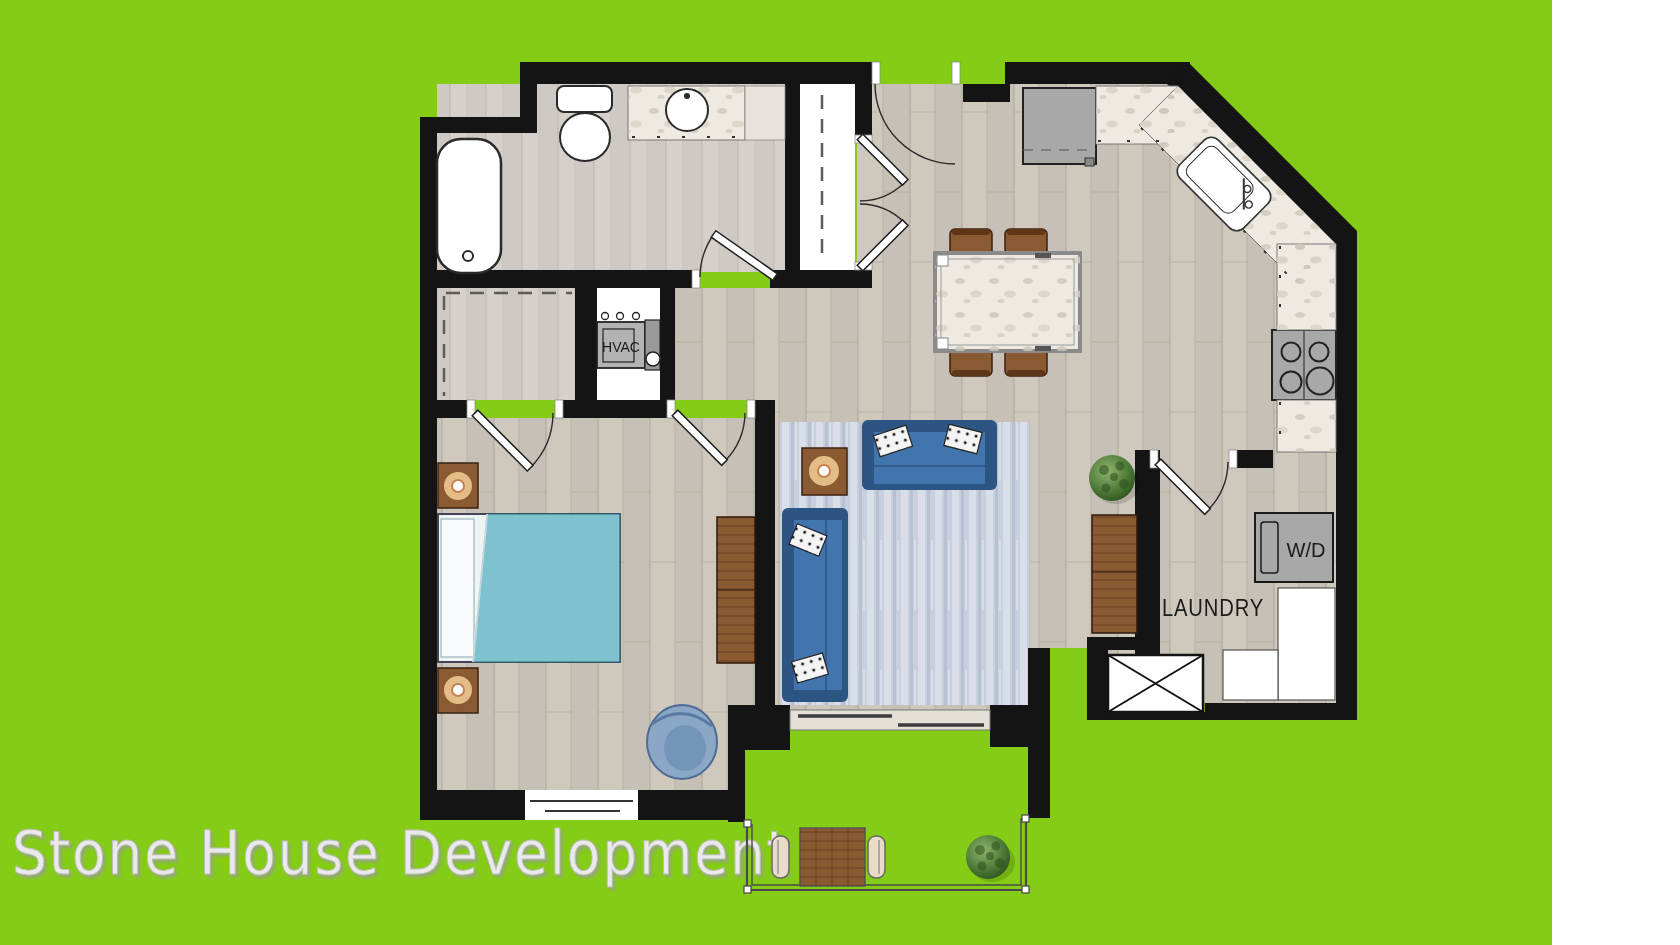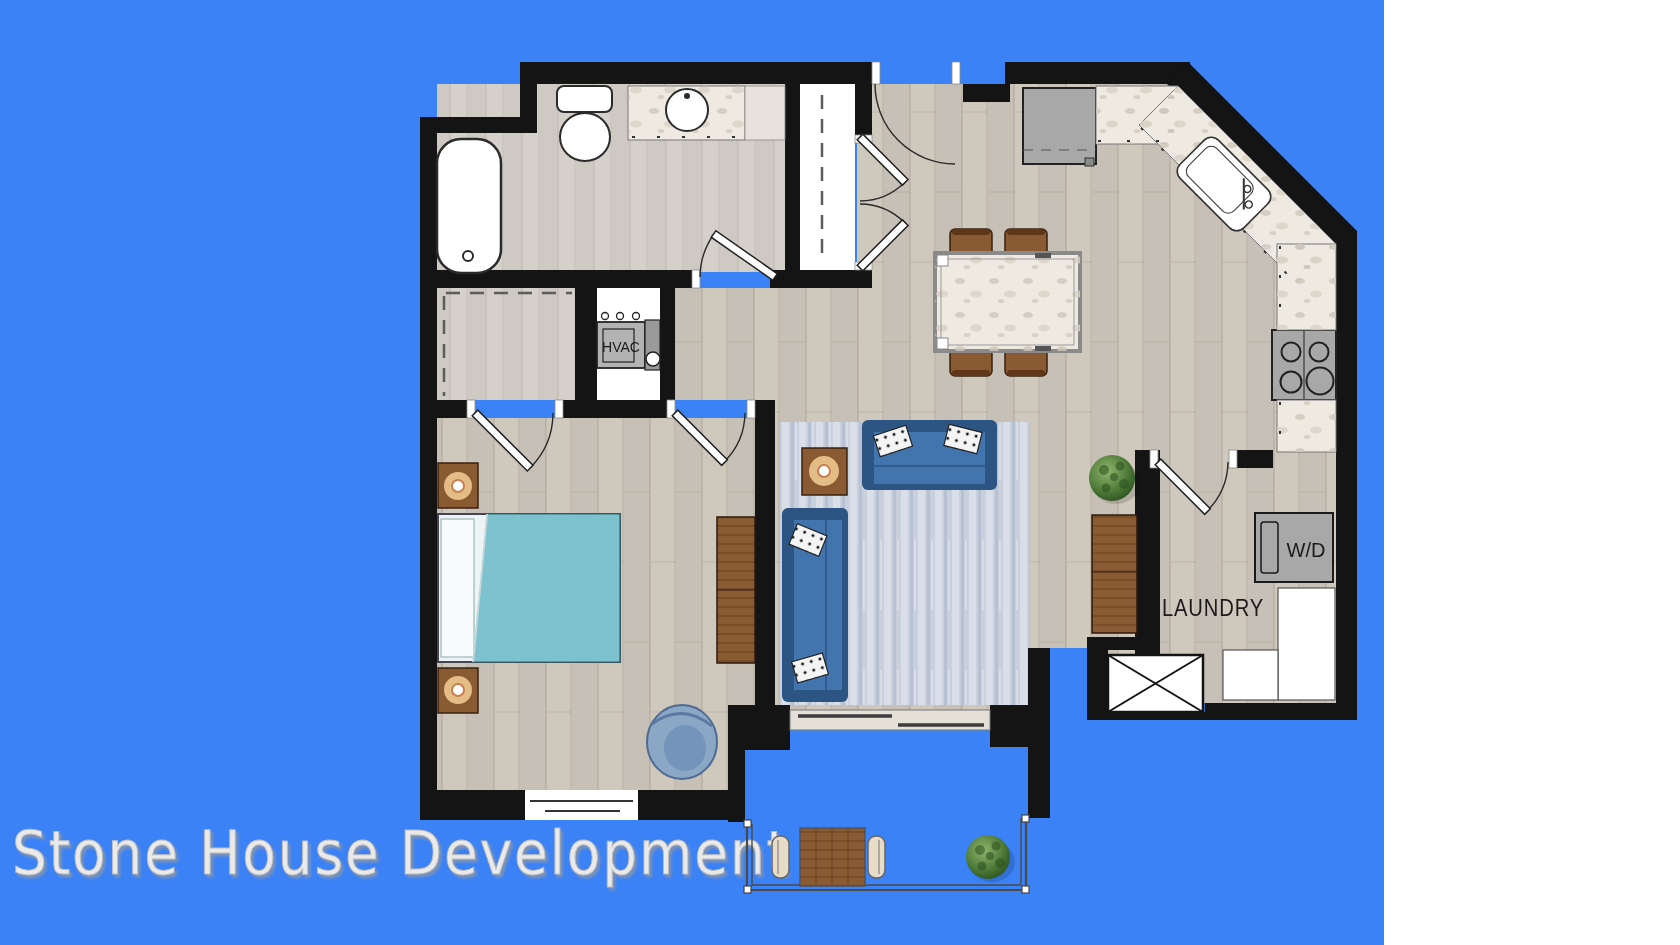--- a/index.html
+++ b/index.html
@@ -1,16 +1,16 @@
 <!DOCTYPE html>
 <html><head>
 <meta charset="utf-8">
 <style>
   html,body{margin:0;padding:0;background:#ffffff;}
-  .stage{position:relative;width:1384px;height:945px;background:#3b82f6;overflow:hidden;}
+  .stage{position:relative;width:1552px;height:945px;background:#84cc16;overflow:hidden;}
   svg{display:block;}
   text{font-family:"Liberation Sans",sans-serif;}
   .wm{font-family:"DejaVu Sans",sans-serif;letter-spacing:2px;}
   .lbl{fill:#1b1b1b;}
 </style>
 </head>
 <body>
 
 <div class="stage">
 <svg width="1680" height="945" viewBox="0 0 1680 945">

